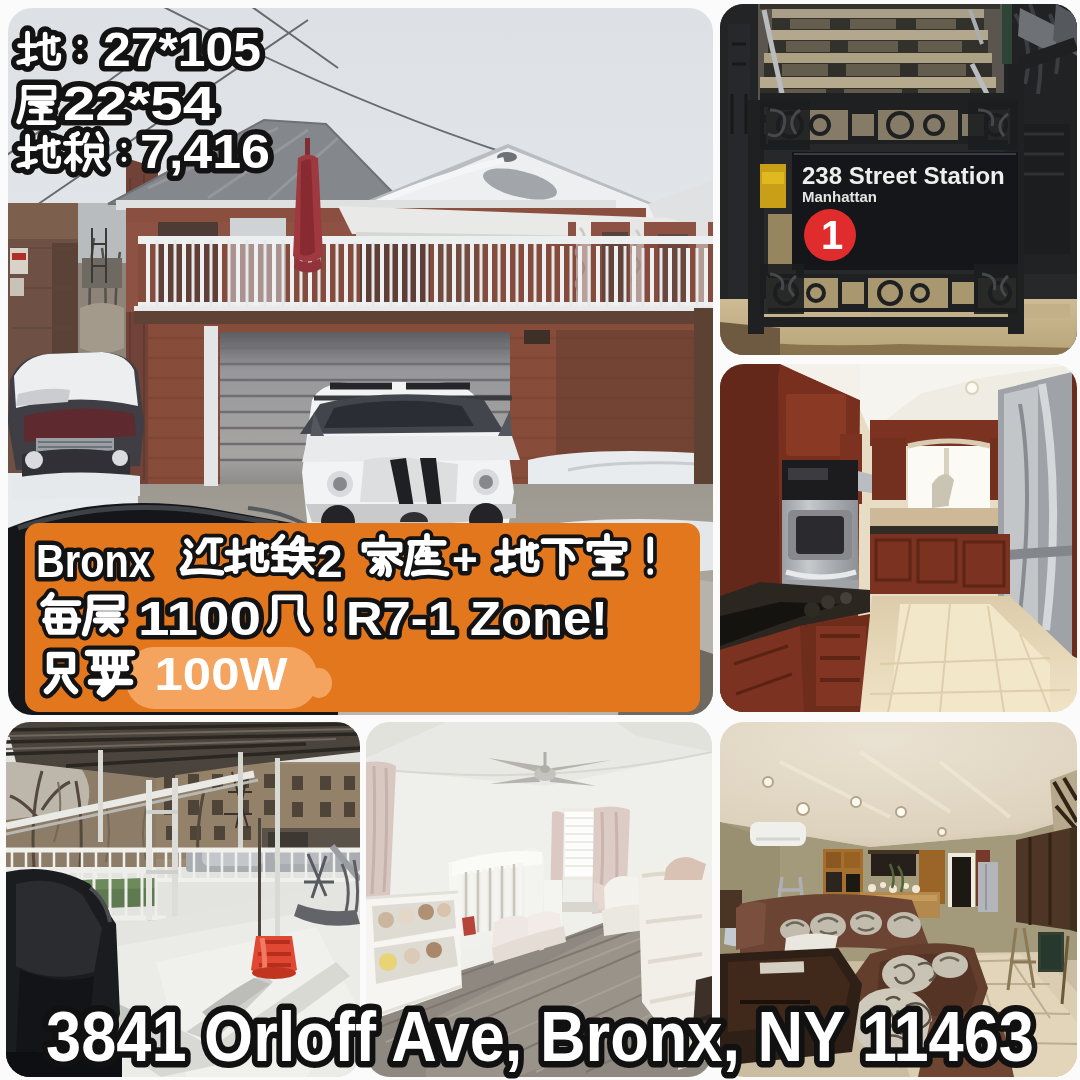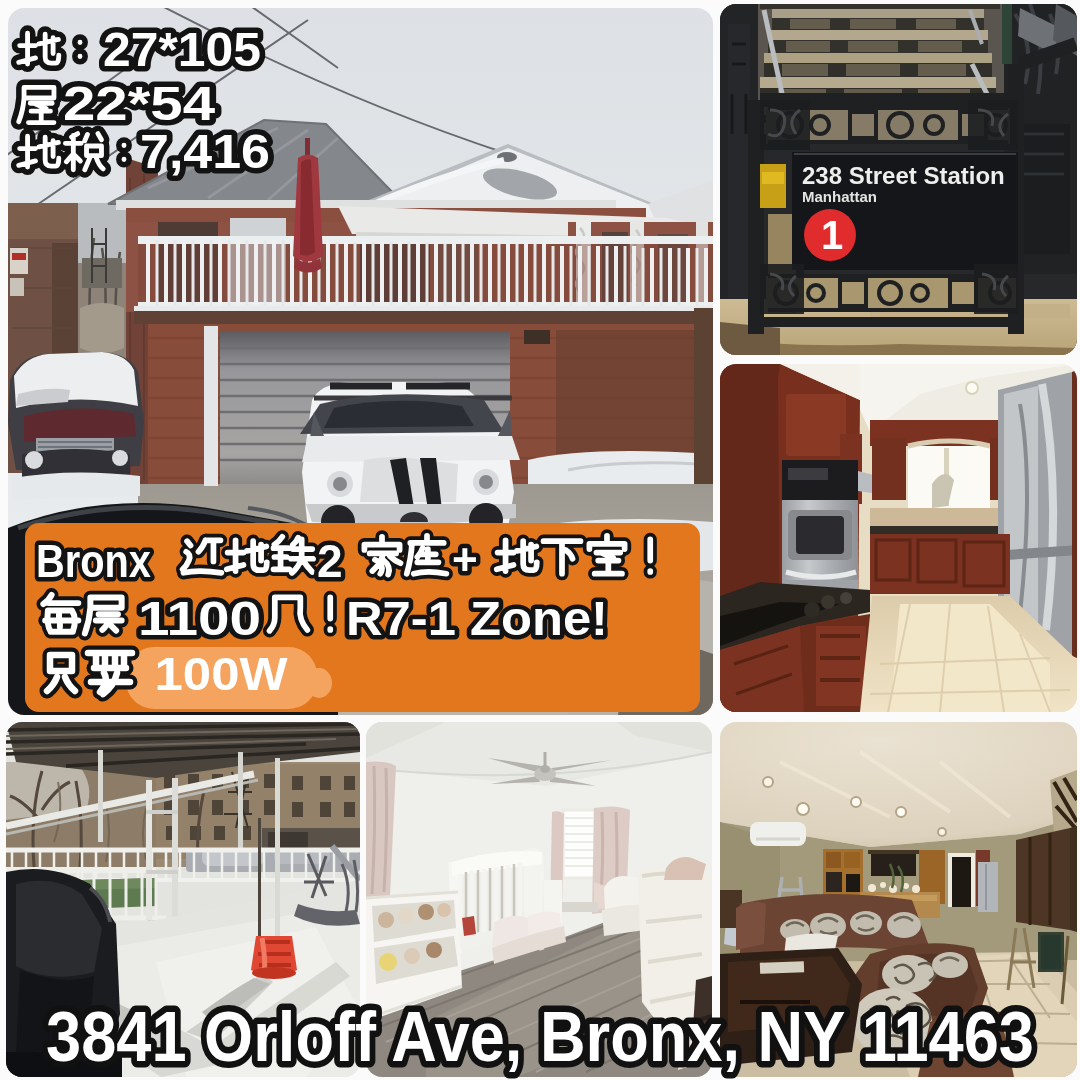--- a/index.html
+++ b/index.html
@@ -1,18 +1,18 @@
 <!DOCTYPE html>
 <html><head>
 <meta charset="utf-8">
 <style>
 html,body{margin:0;padding:0;background:#fbfbfb;width:1080px;height:1080px;overflow:hidden;
 font-family:"Liberation Sans",sans-serif;}
 #page{position:relative;width:1080px;height:1080px;}
-.panel{position:absolute;border-radius:16px;overflow:hidden;}
+.panel{position:absolute;border-radius:24px;overflow:hidden;}
 .panel svg{display:block;}
 #p-house{left:8px;top:8px;width:705px;height:707px;}
 #p-subway{left:720px;top:4px;width:357px;height:351px;}
 #p-kitchen{left:720px;top:364px;width:357px;height:348px;}
 #p-patio{left:6px;top:722px;width:354px;height:355px;}
 #p-bed{left:366px;top:722px;width:346px;height:355px;}
 #p-living{left:720px;top:722px;width:357px;height:355px;}
 #banner{position:absolute;left:25px;top:523px;width:675px;height:189px;background:#e2771e;border-radius:14px;}
 .ov{position:absolute;left:0;top:0;}
 .ko use{stroke:#131313;stroke-width:36;fill:none;stroke-linecap:round;stroke-linejoin:round;}

